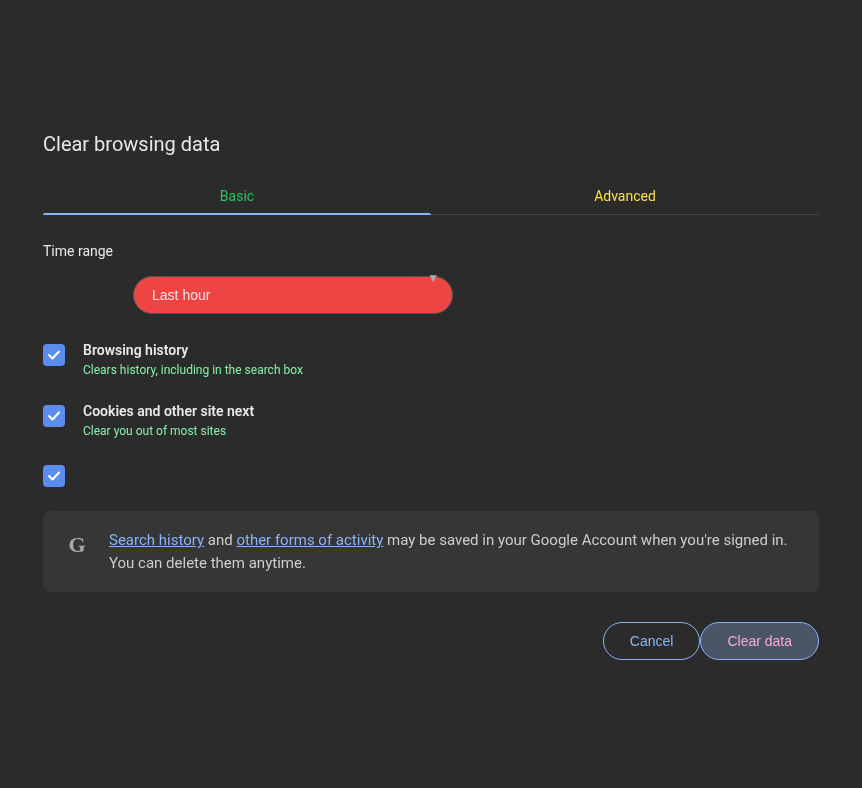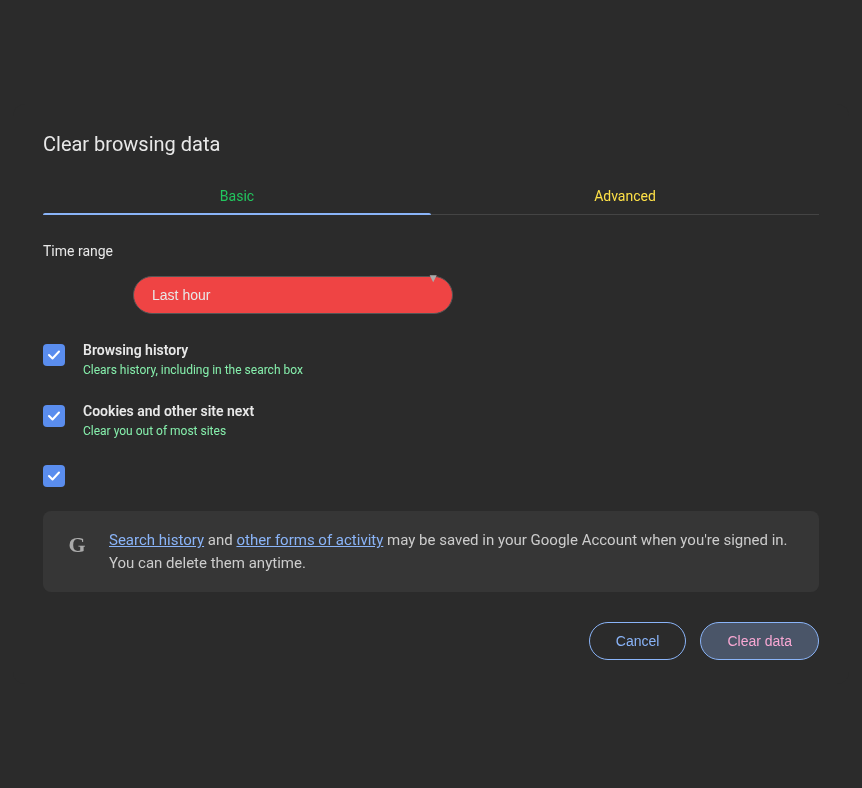--- a/index.html
+++ b/index.html
@@ -178,21 +178,20 @@
 
     .google-text a {
       color: #8ab4f8;
       text-decoration: underline;
       cursor: pointer;
     }
 
     .button-row {
       display: flex;
       justify-content: flex-end;
-      gap: 14px;
     }
 
     .btn {
       padding: 10px 26px;
       border-radius: 20px;
       font-size: 14px;
       font-weight: 500;
       cursor: pointer;
       border: 1px solid #666;
       background: transparent;

